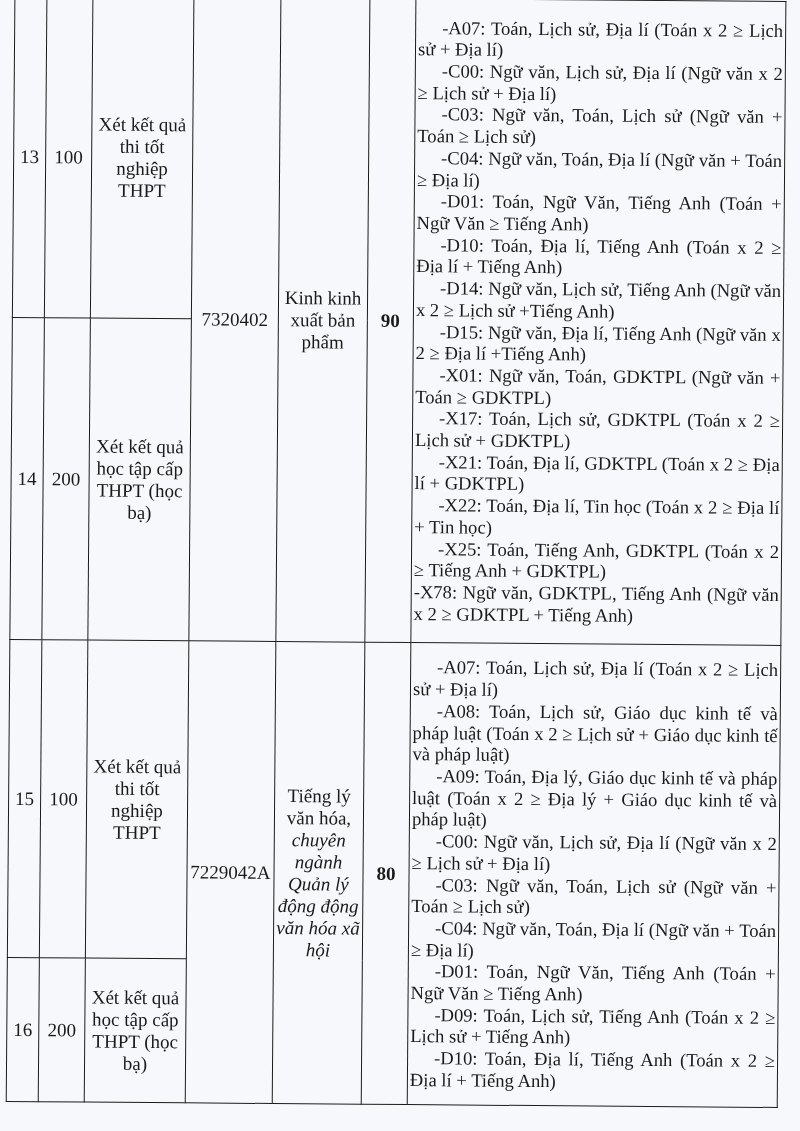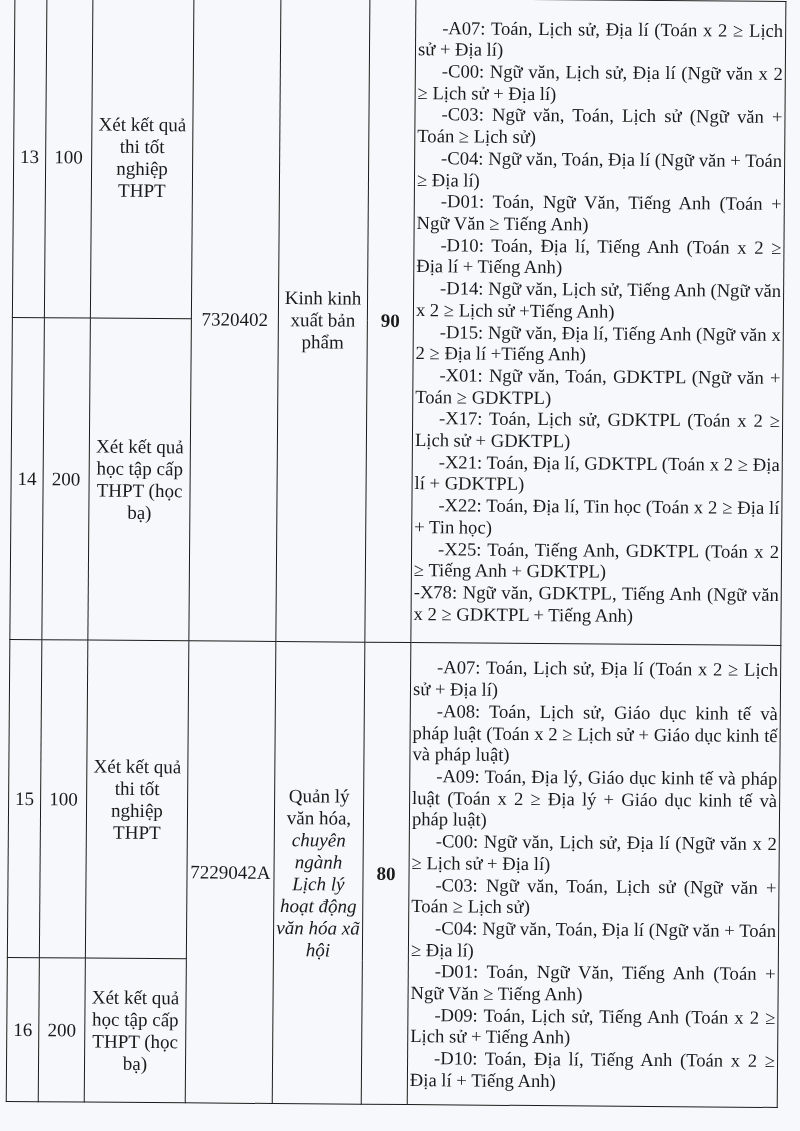--- a/index.html
+++ b/index.html
@@ -89,22 +89,22 @@
     <td class="quota">200</td>
     <td class="method">Xét kết quả học tập cấp THPT (học bạ)</td>
   </tr>
 
   <tr style="height:318px">
     <td class="stt">15</td>
     <td class="quota">100</td>
     <td class="method">Xét kết quả thi tốt nghiệp THPT</td>
     <td class="code" rowspan="2">7229042A</td>
     <td class="major" rowspan="2">
-      <span>Quản lý văn hóa,</span>
-      <span class="major-italic">chuyên ngành Lịch lý hoạt động văn hóa xã hội</span>
+      <span>Tiếng lý văn hóa,</span>
+      <span class="major-italic">chuyên ngành Quản lý động động văn hóa xã hội</span>
     </td>
     <td class="target" rowspan="2">80</td>
     <td class="combos" rowspan="2">
       <div class="combo">-A07: Toán, Lịch sử, Địa lí (Toán x 2  ≥ Lịch sử + Địa lí)</div>
       <div class="combo">-A08: Toán, Lịch sử, Giáo dục kinh tế và pháp luật (Toán x 2  ≥ Lịch sử + Giáo dục kinh tế và pháp luật)</div>
       <div class="combo">-A09: Toán, Địa lý, Giáo dục kinh tế và pháp luật (Toán x 2  ≥ Địa lý + Giáo dục kinh tế và pháp luật)</div>
       <div class="combo">-C00: Ngữ văn, Lịch sử, Địa lí (Ngữ văn x 2 ≥ Lịch sử + Địa lí)</div>
       <div class="combo">-C03: Ngữ văn, Toán, Lịch sử (Ngữ văn + Toán ≥ Lịch sử)</div>
       <div class="combo">-C04: Ngữ văn, Toán, Địa lí (Ngữ văn + Toán ≥ Địa lí)</div>
       <div class="combo">-D01: Toán, Ngữ Văn, Tiếng Anh (Toán + Ngữ Văn ≥ Tiếng Anh)</div>

